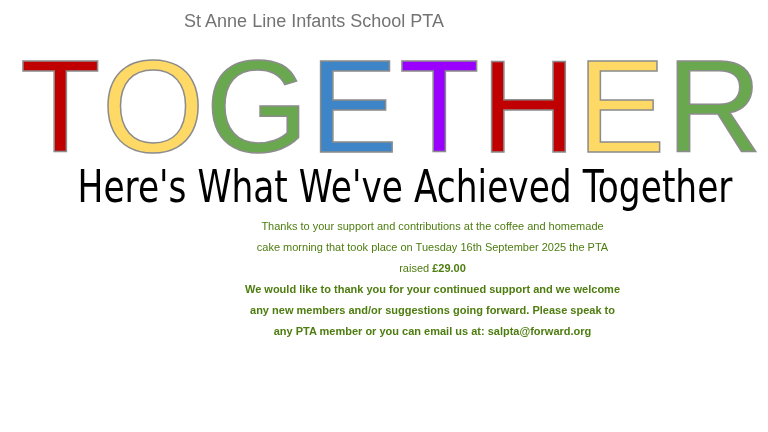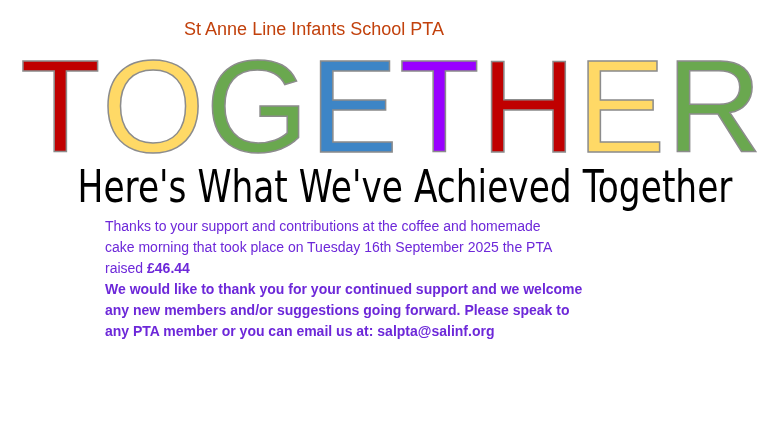--- a/index.html
+++ b/index.html
@@ -9,27 +9,27 @@
   body {
     width: 768px;
     height: 432px;
     position: relative;
     background: #ffffff;
     overflow: hidden;
     font-family: "Liberation Sans", sans-serif;
   }
   .doc-title {
     position: absolute;
-    top: 18px;
+    top: 10px;
     left: 0;
     width: 628px;
     text-align: center;
     font-size: 18px;
     line-height: 22px;
-    color: #c2410c;
+    color: #737373;
     font-family: "Liberation Sans", sans-serif;
   }
   .letters-row {
     position: absolute;
     top: 41px;
     left: 20px;
     width: 742px;
     display: flex;
     justify-content: space-between;
     font-size: 132px;
@@ -44,24 +44,25 @@
   .subtitle-svg {
     position: absolute;
     top: 160px;
     left: 0;
   }
   .body-text {
     position: absolute;
     top: 216px;
     left: 105px;
     width: 655px;
-    font-size: 14px;
+    font-size: 11px;
     line-height: 21px;
-    color: #6d28d9;
+    color: #4d7c0f;
     font-family: "Liberation Sans", sans-serif;
+    text-align: center;
   }
   .body-text p {
     white-space: pre-line;
     margin: 0;
   }
   .para-1 { margin-bottom: 16px; }
   .para-2 { margin-bottom: 26px; }
   .para-3 { margin-bottom: 0; font-weight: bold; }
   .amount { font-weight: bold; }
 </style>
@@ -81,17 +82,17 @@
     <span class="big-letter" style="color: rgb(106, 168, 79); -webkit-text-stroke: 1.5px rgb(140, 140, 140);">R</span>
   </div>
 
 <svg class="subtitle-svg" width="768" height="52" viewBox="0 0 768 52">
     <text x="405" y="42" text-anchor="middle" textLength="655" lengthAdjust="spacingAndGlyphs" font-size="44" fill="#000000" font-family="DejaVu Sans, sans-serif">Here's What We've Achieved Together</text>
   </svg>
 
 <div class="body-text">
     <p class="para-1"><span>Thanks to your support and contributions at the coffee and homemade
 cake morning that took place on Tuesday 16th September 2025 the PTA
-raised </span><strong class="amount">£46.44</strong></p>
+raised </span><strong class="amount">£29.00</strong></p>
     <p class="para-3"><span>We would like to thank you for your continued support and we welcome
 any new members and/or suggestions going forward.  Please speak to
-any PTA member or you can email us at: </span><span>salpta@salinf.org</span></p>
+any PTA member or you can email us at: </span><span>salpta@forward.org</span></p>
   </div>
 
 </body></html>

